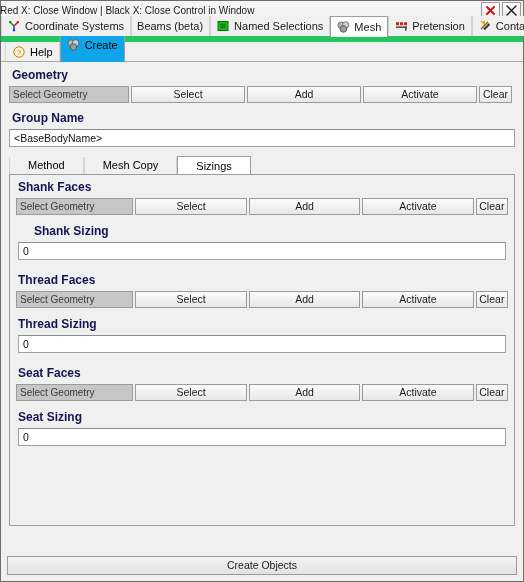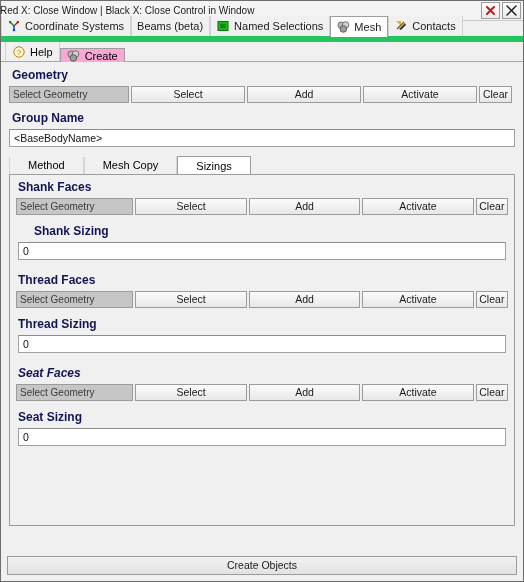--- a/index.html
+++ b/index.html
@@ -109,25 +109,25 @@
     display: flex; align-items: center; gap: 4px;
     padding: 0 6px;
     font-size: 11px;
     background: #f0f0f0;
     border-left: 1px solid #d2d2d2;
     border-right: 1px solid #d2d2d2;
     cursor: pointer;
     white-space: nowrap;
   }
   .subtab.selected {
-    background: #f9a8d4;
+    background: #0ea5e9;
     border: 1px solid #9d9d9d;
     border-bottom: none;
     margin-bottom: -1px;
-    height: 14px;
+    height: 36px;
   }
 
   
   .content {
     flex: 1 1 auto;
     background: #f0f0f0;
     padding: 0;
     position: relative;
     overflow: hidden;
   }
@@ -318,20 +318,32 @@
       <span class="icon">
         <svg width="13" height="12" viewBox="0 0 13 12">
           <circle cx="4.2" cy="4.2" r="3.3" fill="#b9b9b9" stroke="#5a5a5a" stroke-width="0.8"></circle>
           <circle cx="8.6" cy="4.0" r="3.3" fill="#d2d2d2" stroke="#5a5a5a" stroke-width="0.8"></circle>
           <circle cx="6.4" cy="8.0" r="3.3" fill="#9d9d9d" stroke="#4a4a4a" stroke-width="0.8"></circle>
         </svg>
       </span>
       <span class="lbl">Mesh</span>
     </div>
 
+    <div class="tab">
+      <span class="icon">
+        <svg width="13" height="12" viewBox="0 0 13 12">
+          <rect x="1" y="2.2" width="3" height="3" fill="#cc2222"></rect>
+          <rect x="5" y="2.2" width="3" height="3" fill="#cc2222"></rect>
+          <rect x="9" y="2.2" width="3" height="3" fill="#cc2222"></rect>
+          <rect x="1" y="6.4" width="11" height="1.5" fill="#4a4a4a"></rect>
+          <rect x="10" y="6.4" width="1.6" height="4.2" fill="#4a4a4a"></rect>
+        </svg>
+      </span>
+      <span class="lbl">Pretension</span>
+    </div>
 
     <div class="tab">
       <span class="icon">
         <svg width="12" height="12" viewBox="0 0 12 12">
           <path d="M1 1 L6 1 L6 6 Z" fill="#e8b51c"></path>
           <path d="M2 9 L9 2" stroke="#7a5a0a" stroke-width="1.2"></path>
           <path d="M6 10 L11 5 L10 3 L4 9 Z" fill="#3a3a3a"></path>
         </svg>
       </span>
       <span class="lbl">Contacts</span>
@@ -399,21 +411,21 @@
       <div class="picker-row" style="margin:0 6px 0 6px;">
         <div class="picker-field" style="width:120px;">Select Geometry</div>
         <div class="pbtn" style="width:114px;">Select</div>
         <div class="pbtn" style="width:114px;">Add</div>
         <div class="pbtn" style="width:114px;">Activate</div>
         <div class="pbtn" style="width:33px;">Clear</div>
       </div>
       <div class="section-title" style="margin-left:8px;margin-top:9px;">Thread Sizing</div>
       <div class="tinput" style="margin:0 8px 0 8px;">0</div>
 
-      <div class="section-title" style="margin-left:8px;margin-top:13px;font-style:italic;">Seat Faces</div>
+      <div class="section-title" style="margin-left:8px;margin-top:13px;">Seat Faces</div>
       <div class="picker-row" style="margin:0 6px 0 6px;">
         <div class="picker-field" style="width:120px;">Select Geometry</div>
         <div class="pbtn" style="width:114px;">Select</div>
         <div class="pbtn" style="width:114px;">Add</div>
         <div class="pbtn" style="width:114px;">Activate</div>
         <div class="pbtn" style="width:33px;">Clear</div>
       </div>
       <div class="section-title" style="margin-left:8px;margin-top:9px;">Seat Sizing</div>
       <div class="tinput" style="margin:0 8px 0 8px;">0</div>
 

